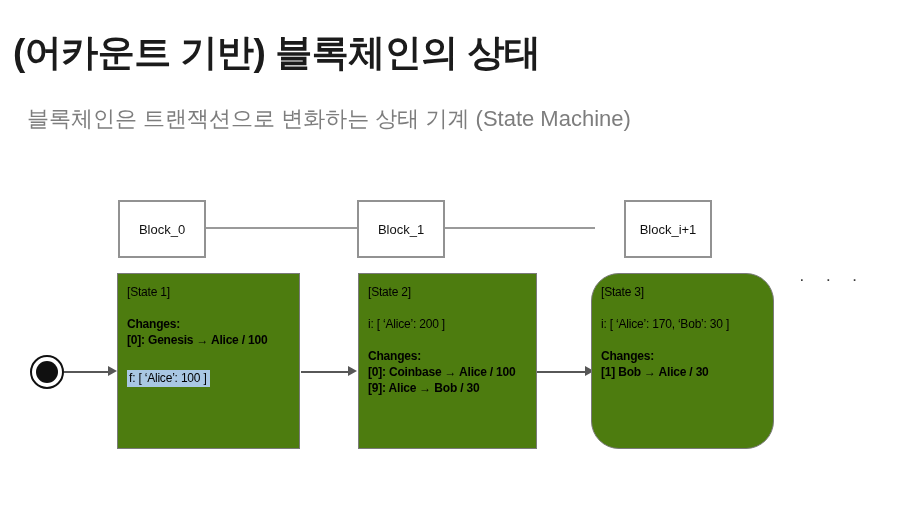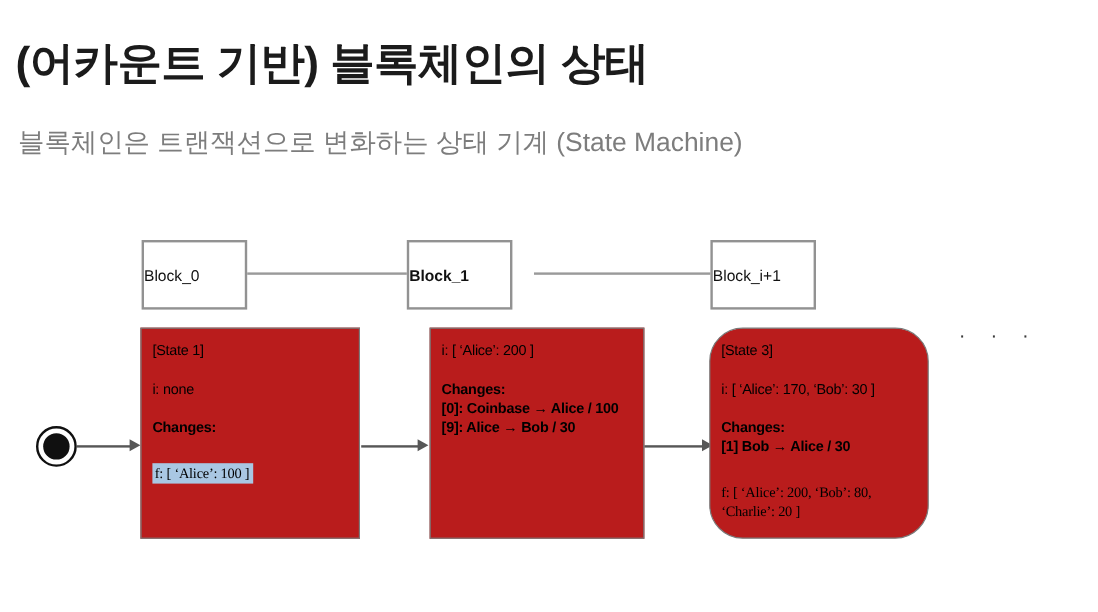--- a/index.html
+++ b/index.html
@@ -1,37 +1,37 @@
 <!DOCTYPE html>
 <html><head>
 <meta charset="utf-8">
 <style>
   html,body{margin:0;padding:0;background:#ffffff;}
   .slide{position:relative;width:915px;height:510px;background:#ffffff;
          font-family:"Liberation Sans","DejaVu Sans",sans-serif;overflow:hidden;}
 
   .page-title{position:absolute;left:13px;top:28px;margin:0;
               font-size:37px;font-weight:700;color:#1b1b1b;letter-spacing:-0.5px;}
-  .page-subtitle{position:absolute;left:15px;top:104px;margin:0;
+  .page-subtitle{position:absolute;left:27px;top:104px;margin:0;
                  font-size:22px;font-weight:400;color:#7d7d7d;text-align:right;}
 
   
   .block{position:absolute;top:200px;width:88px;height:58px;box-sizing:border-box;
          border:2px solid #929292;background:#fff;display:flex;align-items:center;
-         justify-content:flex-start;font-size:13px;color:#111;}
+         justify-content:center;font-size:13px;color:#111;}
   .connector{position:absolute;top:227px;height:2px;background:#9a9a9a;}
 
   
   .state{position:absolute;top:273px;height:176px;box-sizing:border-box;
-         border:1.5px solid #7a7a7a;background:#b91c1c;padding:10px 7px 10px 9px;
+         border:1.5px solid #7a7a7a;background:#4d7c0f;padding:10px 7px 10px 9px;
          font-size:12px;line-height:16px;color:#000;letter-spacing:-0.2px;}
   .sec{margin:0 0 16px 0;white-space:nowrap;}
   .changes{margin:0 0 22px 0;font-weight:700;}
   .changes div{white-space:nowrap;}
-  .fline{margin:0;font-family:Liberation Serif, serif;}
+  .fline{margin:0;}
   .hl{background:#a9c7e3;padding:1px 3px 2px 2px;}
 
   
   .initial-outer{position:absolute;left:30px;top:355px;width:34px;height:34px;
                  box-sizing:border-box;border:2px solid #101010;border-radius:50%;
                  display:flex;align-items:center;justify-content:center;}
   .initial-inner{width:22px;height:22px;border-radius:50%;background:#101010;}
 
   
   .hline{position:absolute;top:371px;height:2px;background:#575757;}
@@ -47,65 +47,65 @@
 
 <div class="slide">
 
   <h1 class="page-title">(어카운트 기반) 블록체인의 상태</h1>
   <h2 class="page-subtitle">블록체인은 트랜잭션으로 변화하는 상태 기계 (State Machine)</h2>
 
   <div class="block" style="left:118px;">
     <span>Block_0</span>
   </div>
   <div class="connector" style="left:206px;width:151px;"></div>
-  <div class="block" style="left:339px;font-weight:bold;">
+  <div class="block" style="left:357px;">
     <span>Block_1</span>
   </div>
   <div class="connector" style="left:445px;width:150px;"></div>
-  <div class="block" style="left:592px;">
+  <div class="block" style="left:624px;">
     <span>Block_i+1</span>
   </div>
 
   <div class="initial-outer">
     <div class="initial-inner"></div>
   </div>
   <div class="hline" style="left:64px;width:46px;"></div>
   <div class="ahead" style="left:108px;"></div>
 
   <div class="state" style="left:117px;width:183px;">
     <div class="sec">[State 1]</div>
-    <div class="sec">i: none</div>
     <div class="changes">
       <div>Changes:</div>
+      <div>[0]: Genesis → Alice / 100</div>
     </div>
     <div class="fline">
       <span class="hl">f: [ ‘Alice’: 100 ]</span>
     </div>
   </div>
 
   <div class="hline" style="left:301px;width:49px;"></div>
   <div class="ahead" style="left:348px;"></div>
 
   <div class="state" style="left:358px;width:179px;">
+    <div class="sec">[State 2]</div>
     <div class="sec">i: [ ‘Alice’: 200 ]</div>
     <div class="changes">
       <div>Changes:</div>
       <div>[0]: Coinbase → Alice / 100</div>
       <div>[9]: Alice → Bob / 30</div>
     </div>
   </div>
 
   <div class="hline" style="left:537px;width:49px;"></div>
   <div class="ahead" style="left:585px;"></div>
 
   <div class="state" style="left:591px;width:183px;border-radius:28px;">
     <div class="sec">[State 3]</div>
     <div class="sec">i: [ ‘Alice’: 170, ‘Bob’: 30 ]</div>
     <div class="changes">
       <div>Changes:</div>
       <div>[1] Bob → Alice / 30</div>
     </div>
-    <div class="fline" style="white-space:normal;">f: [ ‘Alice’: 200, ‘Bob’: 80, ‘Charlie’: 20 ]</div>
   </div>
 
   <div class="ellipsis">· · ·</div>
 
 </div>
 
 </body></html>

